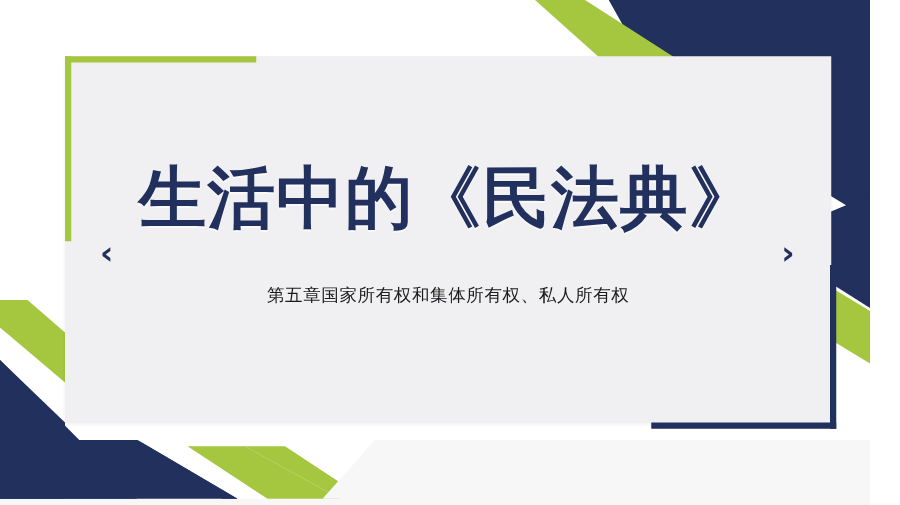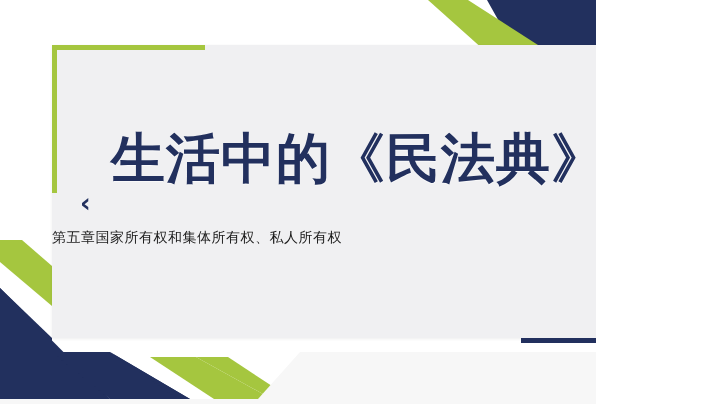--- a/index.html
+++ b/index.html
@@ -7,21 +7,21 @@
     padding: 0;
     background: #ffffff;
   }
   body {
     font-family: "Liberation Sans", "DejaVu Sans", sans-serif;
   }
 
   
   #slide {
     position: relative;
-    width: 596px;
+    width: 696px;
     height: 404px;
     overflow: hidden;
     background: #fbfbfb;
   }
 
   
   .canvas-white {
     position: absolute;
     left: 0;
     top: 0;
@@ -140,20 +140,21 @@
     user-select: none;
   }
   .chevron-left  { left: 80px; }
   .chevron-right { left: 625px; }
 
   .subtitle-row {
     position: absolute;
     left: 52px;
     top: 228px;
     width: 613px;
+    text-align: center;
     z-index: 5;
   }
   .slide-subtitle {
     font-family: "DejaVu Sans", "Liberation Sans", sans-serif;
     font-size: 14px;
     font-weight: 400;
     color: #1b1b1b;
     letter-spacing: 0.5px;
     line-height: 1.4;
     white-space: nowrap;

